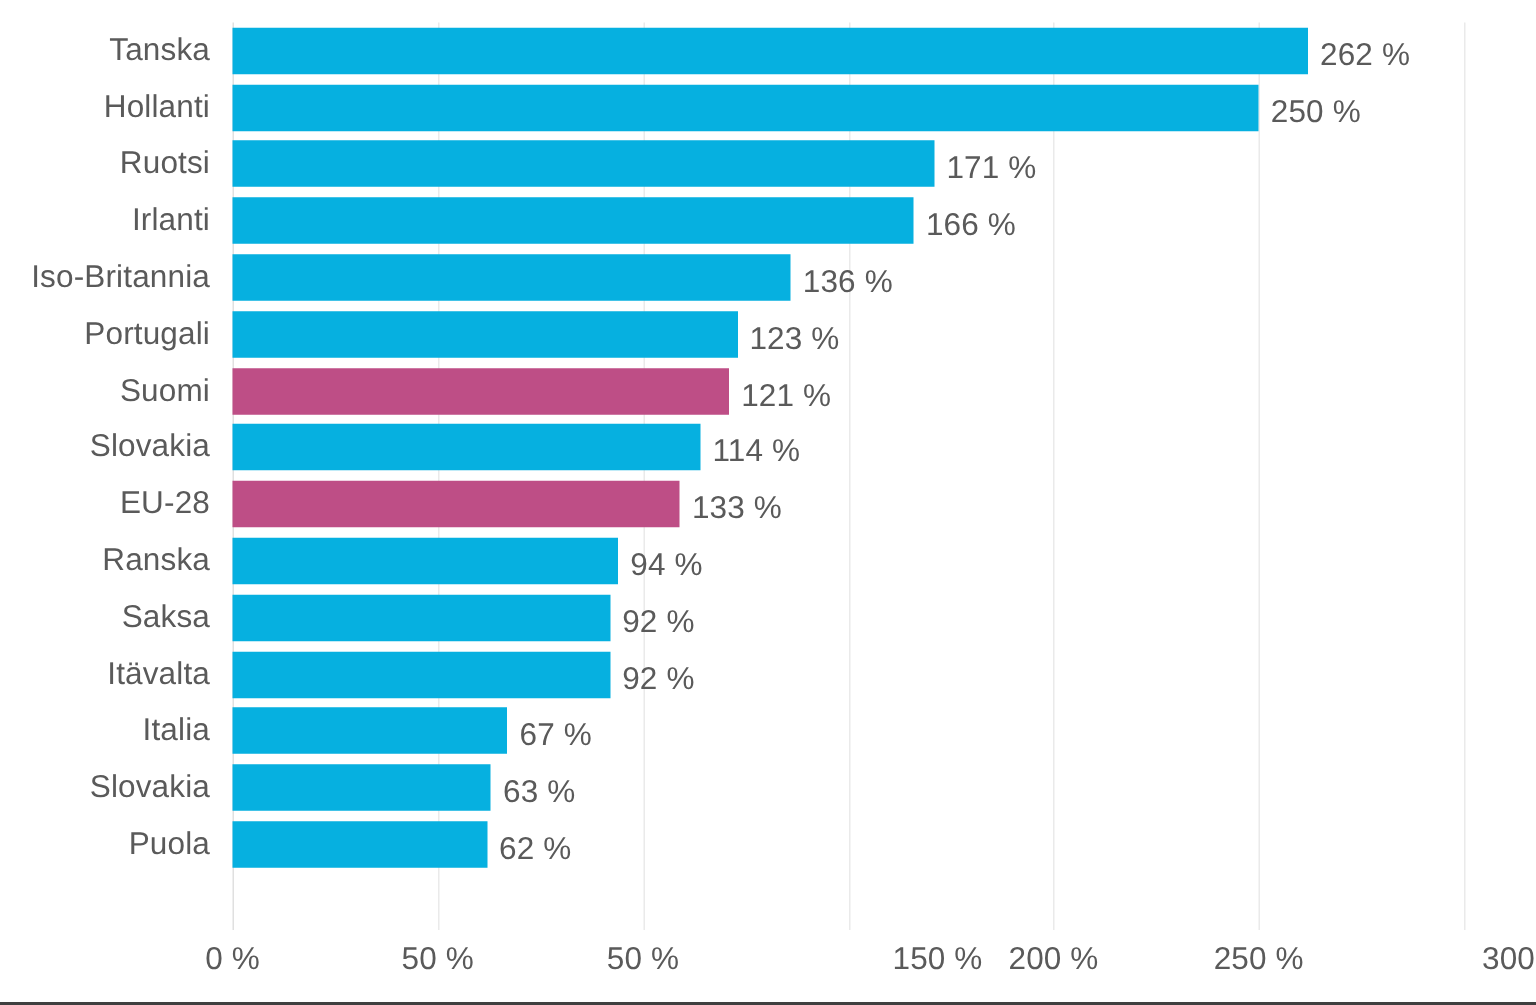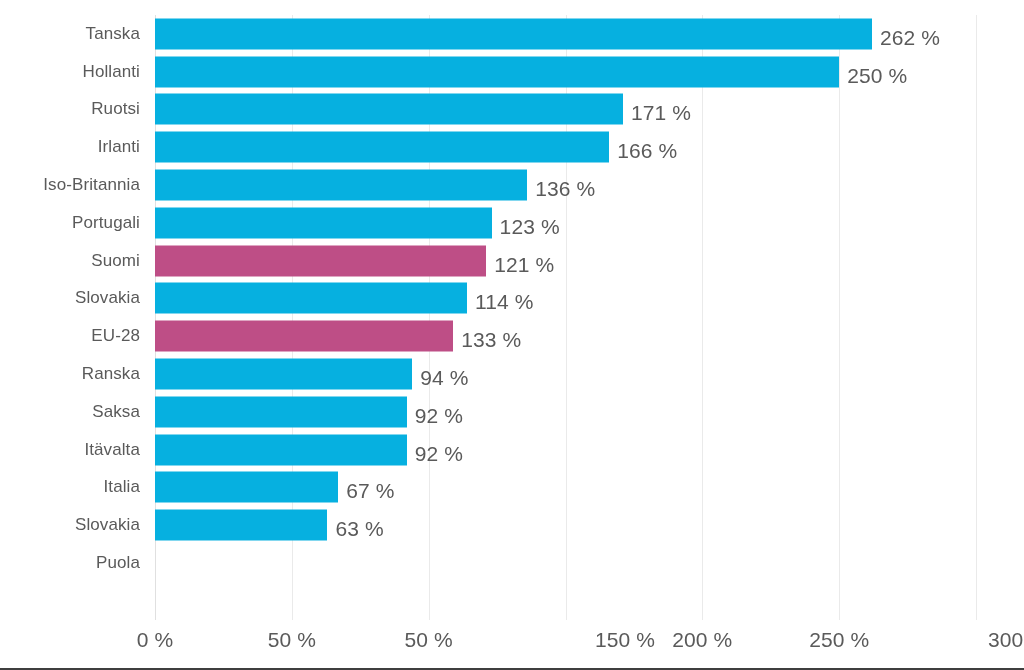--- a/index.html
+++ b/index.html
@@ -54,21 +54,21 @@
     height: 37.8px;
     width: 100%;
   }
   .cat-label {
     position: absolute;
     left: 0;
     width: 140px;
     top: 50%;
     transform: translateY(-50%);
     text-align: right;
-    font-size: 17px;
+    font-size: 21px;
     color: #5a5a5a;
     white-space: nowrap;
     letter-spacing: 0.1px;
   }
   .bar-wrap {
     position: absolute;
     left: 155px;
     top: 50%;
     transform: translateY(-50%);
     height: 31px;
@@ -219,20 +219,24 @@
       </div>
       <div class="row">
         <div class="cat-label">Slovakia</div>
         <div class="bar-wrap">
           <div class="bar" style="width: 172.41px;"></div>
           <div class="val-label">63 %</div>
         </div>
       </div>
       <div class="row">
         <div class="cat-label">Puola</div>
+        <div class="bar-wrap">
+          <div class="bar" style="width: 169.673px;"></div>
+          <div class="val-label">62 %</div>
+        </div>
       </div>
     </div>
 
   <div class="x-axis" id="x-axis">
       <div class="x-tick" style="left: 155px;">0 %</div>
       <div class="x-tick" style="left: 291.833px;">50 %</div>
       <div class="x-tick" style="left: 428.667px;">50 %</div>
       <div class="x-tick" style="left: 593px; margin-left: 32px;">150 %</div>
       <div class="x-tick" style="left: 702.333px;">200 %</div>
       <div class="x-tick" style="left: 839.167px;">250 %</div>

